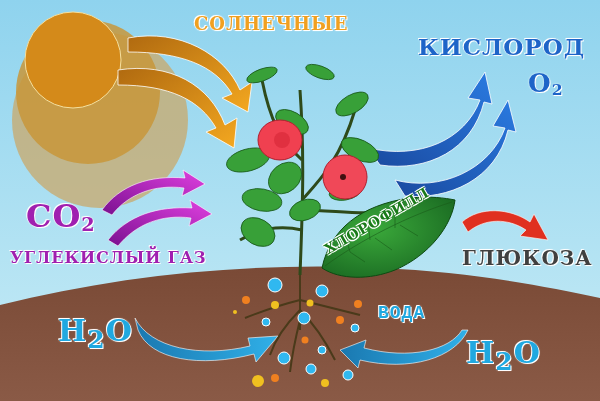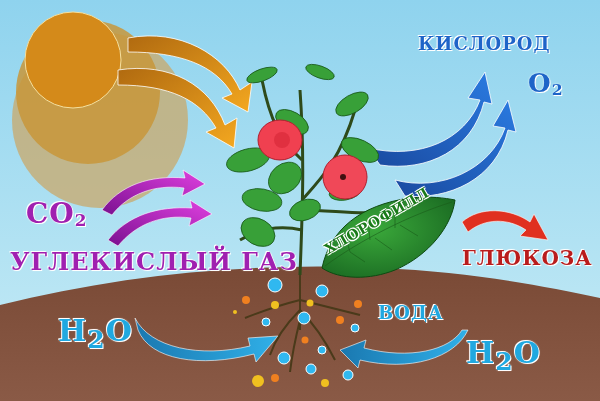--- a/index.html
+++ b/index.html
@@ -7,36 +7,36 @@
   body { position: relative; font-family: "DejaVu Serif", serif; }
   #scene { position: absolute; left: 0; top: 0; width: 600px; height: 401px; }
   .label {
     position: absolute; font-family: "DejaVu Serif", serif; font-weight: bold;
     letter-spacing: 1px; white-space: nowrap; line-height: 1;
     -webkit-text-stroke: 0;
   }
   .lbl-sun { left: 194px; top: 13px; font-size: 18px; color: #f0a020; text-align: center;
     text-shadow: 0 0 2px #fff, 0 0 2px #fff, 1px 1px 0 #fff, -1px -1px 0 #fff; }
   .lbl-sun span { display: block; line-height: 22px; }
-  .lbl-oxygen { left: 418px; top: 35px; font-size: 18px; color: #1e64c8;
+  .lbl-oxygen { left: 418px; top: 35px; font-size: 23px; color: #1e64c8;
     text-shadow: 0 0 2px #fff, 1px 1px 0 #fff, -1px -1px 0 #fff; }
   .lbl-o2 { left: 528px; top: 70px; font-size: 26px; color: #1e64c8;
     text-shadow: 0 0 2px #fff, 1px 1px 0 #fff; }
   .lbl-o2 sub, .lbl-co2 sub, .lbl-h2o sub { font-size: 60%; vertical-align: -20%; }
-  .lbl-co2 { left: 26px; top: 200px; font-size: 28px; color: #a020b0;
+  .lbl-co2 { left: 26px; top: 200px; font-size: 32px; color: #a020b0;
     text-shadow: 0 0 2px #fff, 1px 1px 0 #fff, -1px -1px 0 #fff; text-align: center; }
-  .lbl-co2gas { left: 10px; top: 250px; font-size: 24px; color: #a020b0;
+  .lbl-co2gas { left: 10px; top: 250px; font-size: 16px; color: #a020b0;
     text-shadow: 0 0 2px #fff, 1px 1px 0 #fff, -1px -1px 0 #fff; }
-  .lbl-glucose { left: 462px; top: 248px; font-size: 20px; color: #b91c1c;
+  .lbl-glucose { left: 462px; top: 248px; font-size: 20px; color: #404040;
     text-shadow: 0 0 2px #fff, 1px 1px 0 #fff, -1px -1px 0 #fff; }
   .lbl-chloro { left: 322px; top: 244px; font-size: 14px; color: #1a7a1a;
     transform: rotate(-30deg); transform-origin: left top;
     text-shadow: 0 0 2px #fff, 1px 1px 0 #fff, -1px -1px 0 #fff, 1px -1px 0 #fff, -1px 1px 0 #fff; }
   .lbl-water { left: 378px; top: 304px; font-size: 18px; color: #20a8e0;
-    text-shadow: 0 0 2px #fff, 1px 1px 0 #fff, -1px -1px 0 #fff; }
+    text-shadow: 0 0 2px #fff, 1px 1px 0 #fff, -1px -1px 0 #fff; font-family: Liberation Mono, monospace; }
   .lbl-h2o-left { left: 58px; top: 316px; font-size: 30px; color: #20a8e0;
     text-shadow: 0 0 2px #fff, 1px 1px 0 #fff, -1px -1px 0 #fff; }
   .lbl-h2o-right { left: 466px; top: 338px; font-size: 30px; color: #20a8e0;
     text-shadow: 0 0 2px #fff, 1px 1px 0 #fff, -1px -1px 0 #fff; }
 </style>
 </head>
 <body>
 
 <svg id="scene" viewBox="0 0 600 401" xmlns="http://www.w3.org/2000/svg">
   <defs>
@@ -168,20 +168,21 @@
     <path d="M350,252 L345,235"></path>
       <path d="M370,240 L368,220"></path>
       <path d="M395,228 L395,208"></path>
     <path d="M350,252 L365,262"></path>
       <path d="M375,238 L392,250"></path>
       <path d="M400,225 L418,236"></path>
   </g>
 </svg>
 
 <div class="label lbl-sun">
+  <span>СОЛНЕЧНЫЕ</span>
 </div>
 
 <div class="label lbl-oxygen">КИСЛОРОД</div>
 
 <div class="label lbl-o2"><span>O</span><sub>2</sub></div>
 
 <div class="label lbl-co2"><span>CO</span><sub>2</sub></div>
 
 <div class="label lbl-co2gas">УГЛЕКИСЛЫЙ ГАЗ</div>
 

